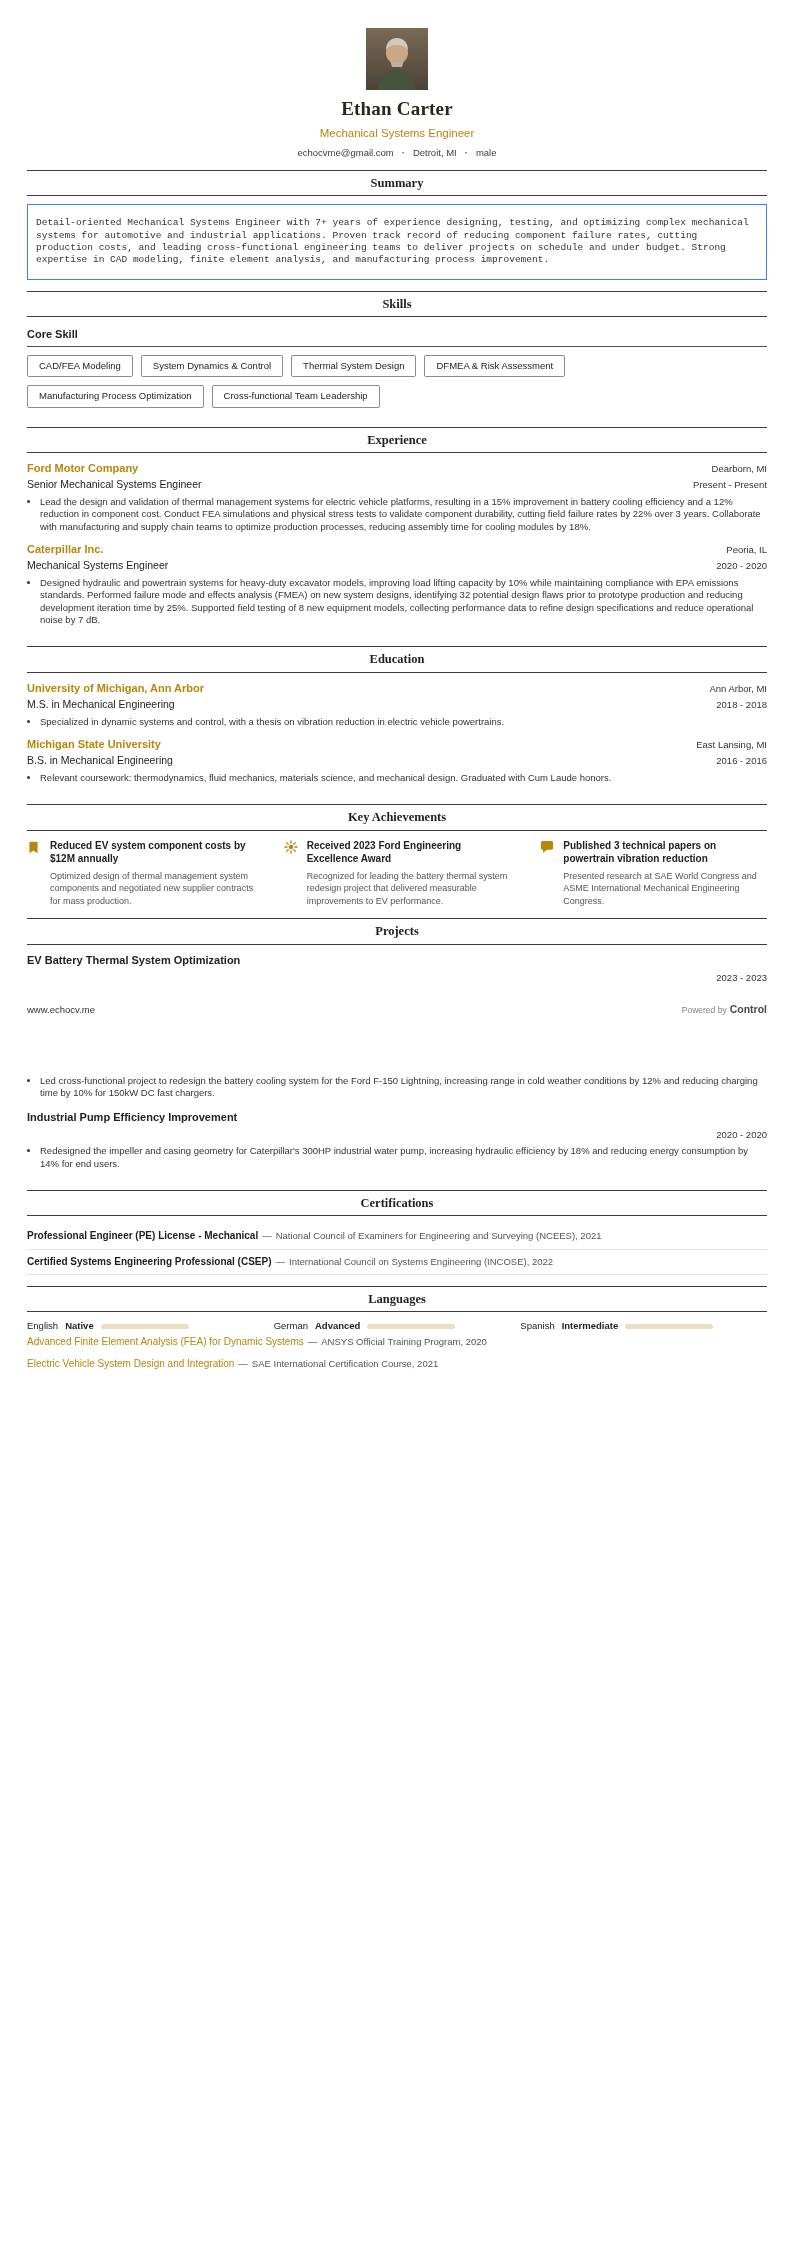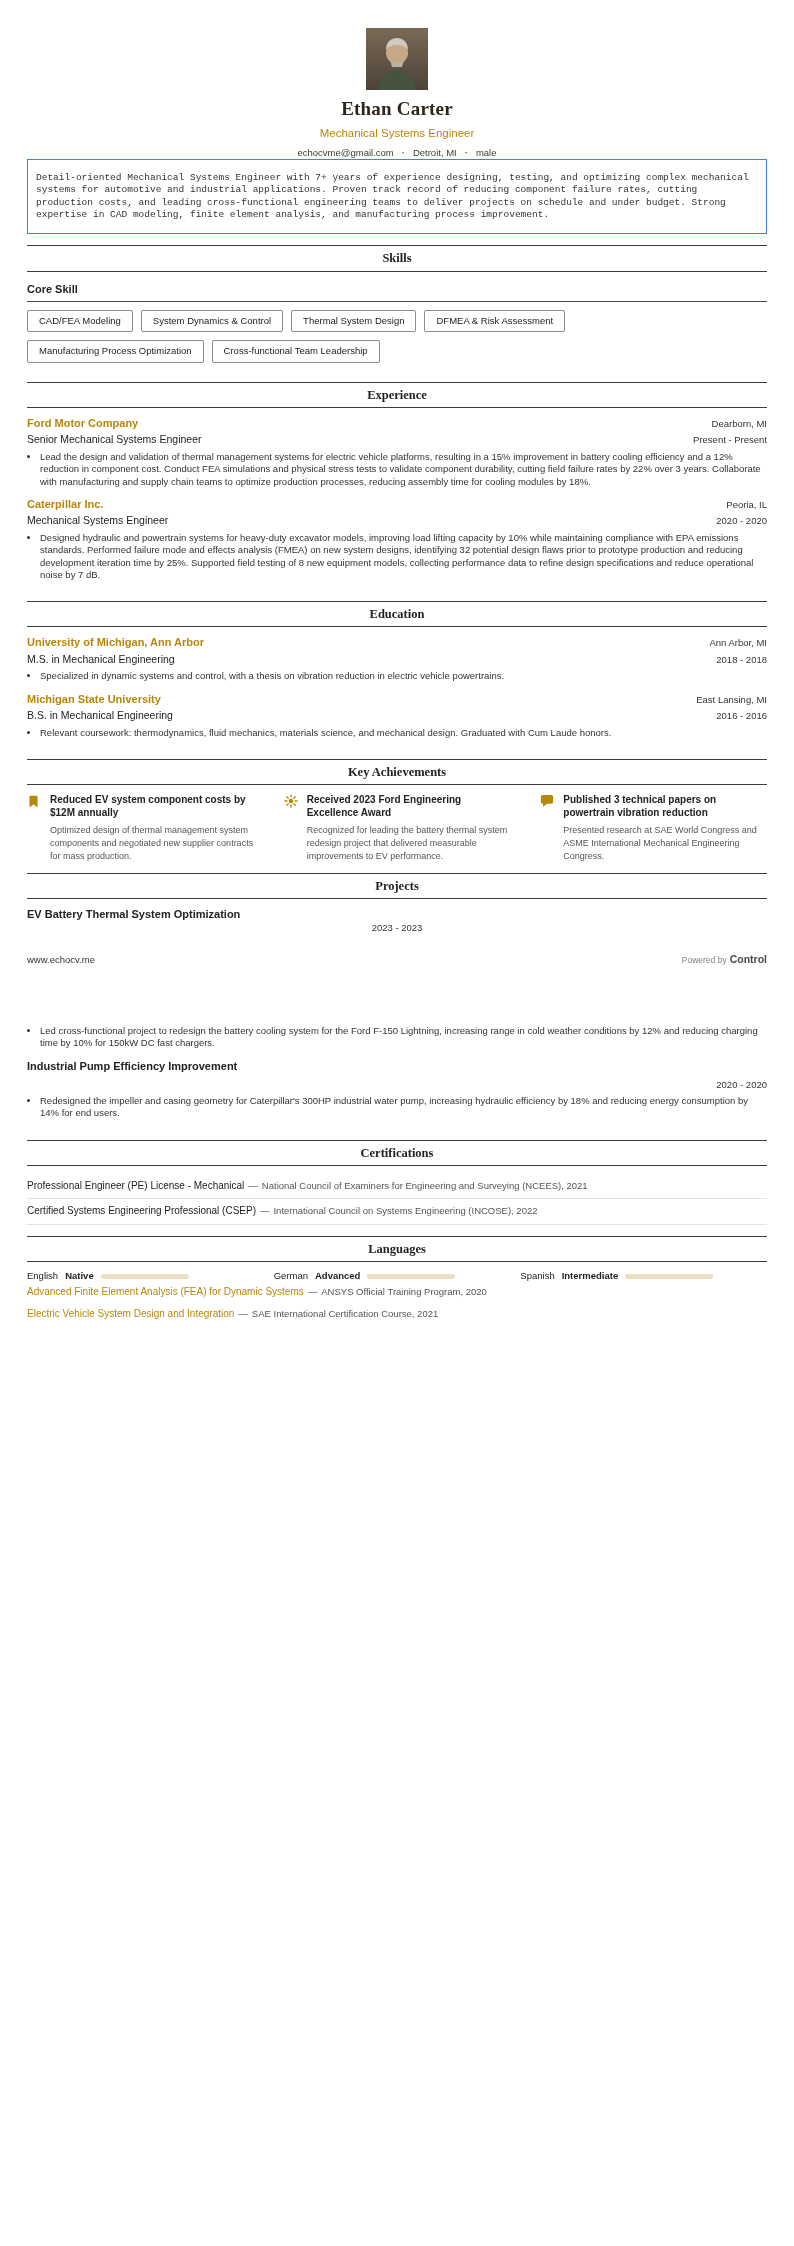--- a/index.html
+++ b/index.html
@@ -43,21 +43,21 @@
   
   .ach-grid { display:grid; grid-template-columns:1fr 1fr 1fr; column-gap:30px; margin-top:4px; }
   .ach { display:flex; gap:8px; align-items:flex-start; }
   .ach-icon { flex:0 0 15px; margin-top:1px; }
   .ach-icon svg { display:block; }
   .ach-title { font-size:10px; font-weight:700; color:#222; line-height:1.3; margin:0; }
   .ach-text { font-size:9px; color:#555; line-height:1.4; margin-top:5px; }
 
   
   .cert-row { padding:5px 0 6px; border-bottom:1px solid #e2e2e2; }
-  .cert-name { font-size:10px; color:#1d1d1d; }
+  .cert-name { font-size:10px; color:#1d1d1d;font-weight:bold; }
   .dash { color:#555; margin:0 4px; }
   .issuer { font-size:9.5px; color:#555; }
 
   
   .lang-grid { display:grid; grid-template-columns:1fr 1fr 1fr; margin-top:4px; }
   .lang { display:flex; align-items:center; gap:7px; font-size:9.5px; }
   .lang-name { color:#222; }
   .lang-level { color:#222; font-weight:600; }
   .bar { width:88px; height:5px; background:#ecdfc0; border-radius:3px; overflow:hidden; }
   .bar-fill { height:100%; background:var(--accent); border-radius:3px; }
@@ -94,20 +94,21 @@
         <path d="M24 32c2 4 12 4 14 0l-2 7h-10z" fill="#b9b2a6"></path>
       </svg>
     </div>
     <h1 class="name">Ethan Carter</h1>
     <div class="job-title">Mechanical Systems Engineer</div>
     <div class="contact">
       <span class="ci">echocvme@gmail.com</span><span class="ci">Detroit, MI</span><span class="ci">male</span>
     </div>
 
     <div>
+      <div class="section-title">Summary</div>
       <div class="summary-box">
         <p>Detail-oriented Mechanical Systems Engineer with 7+ years of experience designing, testing, and optimizing complex mechanical systems for automotive and industrial applications. Proven track record of reducing component failure rates, cutting production costs, and leading cross-functional engineering teams to deliver projects on schedule and under budget. Strong expertise in CAD modeling, finite element analysis, and manufacturing process improvement.</p>
       </div>
     </div>
 
     <div>
       <div class="section-title">Skills</div>
       <div class="skills-group">Core Skill</div>
       <div class="chip-row">
         <span class="chip">CAD/FEA Modeling</span>
@@ -237,21 +238,21 @@
 
       </div>
     </div>
 
     <div>
       <div class="section-title">Projects</div>
       <div class="entry">
         <div class="entry-row">
           <span class="proj-name">EV Battery Thermal System Optimization</span>
         </div>
-        <div class="entry-row" style="justify-content:center; ">
+        <div class="entry-row" style="justify-content:flex-end; margin-top:5px;">
           <span class="meta-right">2023 - 2023</span>
         </div>
       </div>
     </div>
 
     <div class="page-footer">
       <a class="site" href="#">www.echocv.me</a>
       <span>
         <span class="powered">Powered by</span><span class="brand">Control</span>
       </span>

